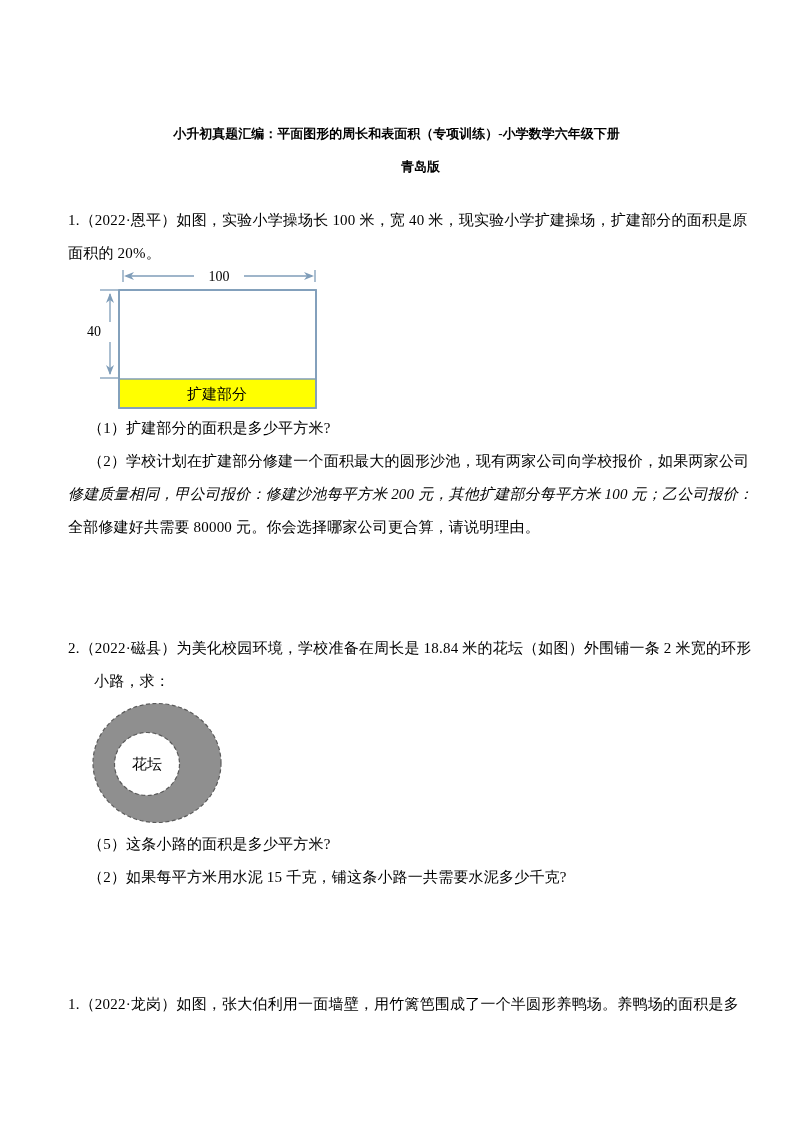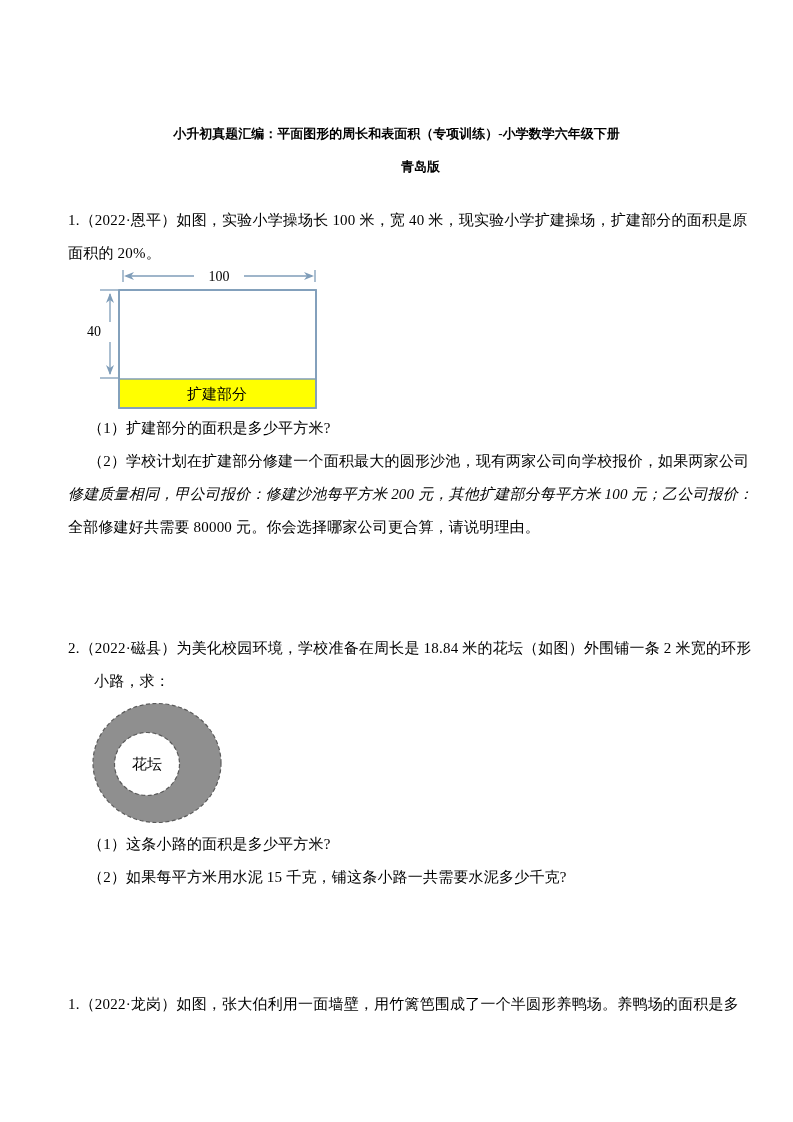--- a/index.html
+++ b/index.html
@@ -73,18 +73,18 @@
 
   <div class="bline" style="top:637px;left:68px;">2.（2022·磁县）为美化校园环境，学校准备在周长是 18.84 米的花坛（如图）外围铺一条 2 米宽的环形</div>
   <div class="bline" style="top:670px;left:68px;margin-left:26px;">小路，求：</div>
 
   <svg style="position:absolute;left:85px;top:697px;" width="150" height="132" viewBox="0 0 150 132">
     <ellipse cx="72" cy="66" rx="64" ry="59.5" fill="#8f8f8f" stroke="#5a5a5a" stroke-width="1.2" stroke-dasharray="4 2.5"></ellipse>
     <ellipse cx="62" cy="67" rx="32.5" ry="31.5" fill="#ffffff" stroke="#5a5a5a" stroke-width="1.2" stroke-dasharray="4 2.5"></ellipse>
     <text x="62" y="72" text-anchor="middle" class="dlabel">花坛</text>
   </svg>
 
-  <div class="bline" style="top:833px;left:88px;">（1）这条小路的面积是多少平方米?</div>
+  <div class="bline" style="top:833px;left:88px;">（5）这条小路的面积是多少平方米?</div>
   <div class="bline" style="top:866px;left:88px;">（2）如果每平方米用水泥 15 千克，铺这条小路一共需要水泥多少千克?</div>
 
   <div class="bline" style="top:993px;left:68px;">1.（2022·龙岗）如图，张大伯利用一面墙壁，用竹篱笆围成了一个半圆形养鸭场。养鸭场的面积是多</div>
 
 </div>
 
 </body></html>

